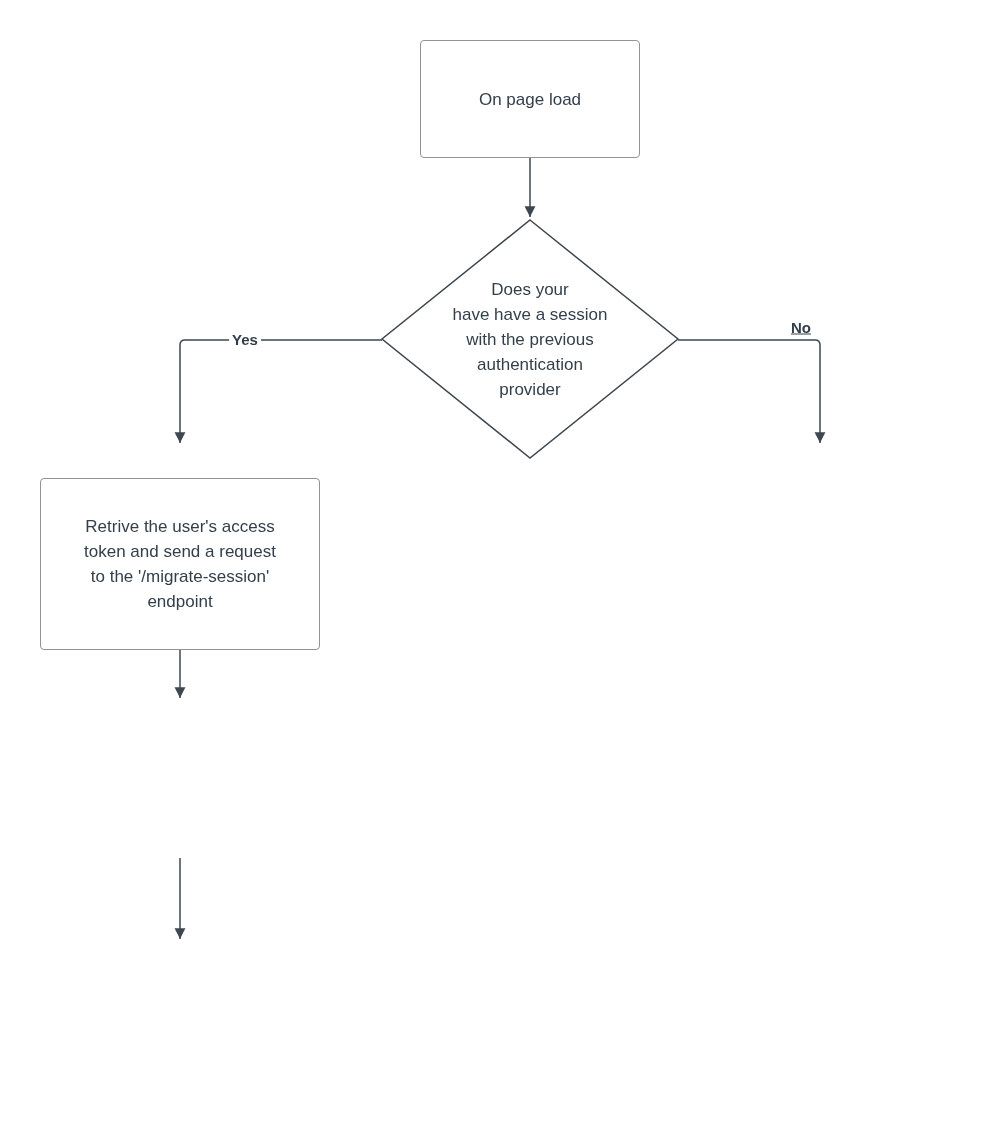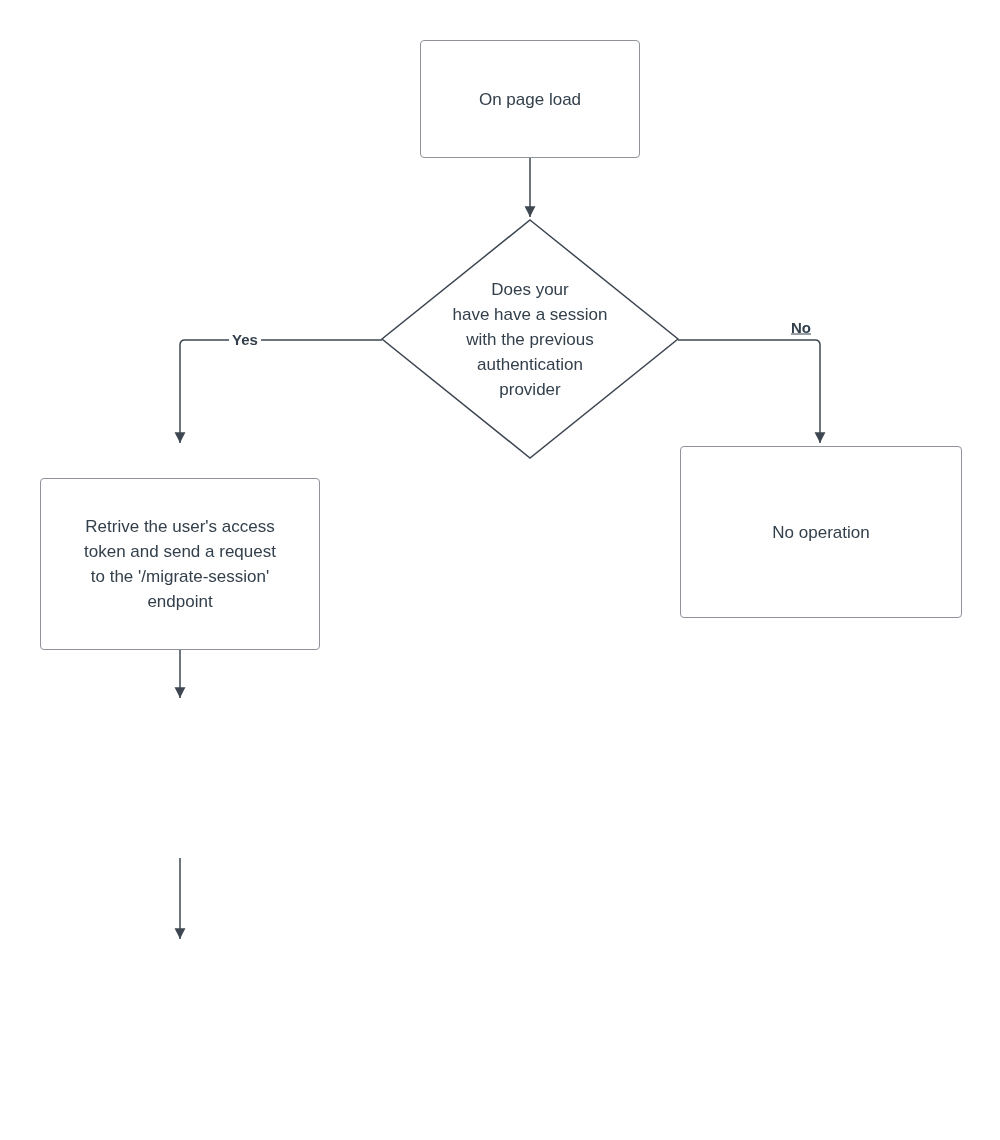--- a/index.html
+++ b/index.html
@@ -106,20 +106,17 @@
 
   <div class="node node-retrieve">
     <div class="node-label">Retrive the user's access
 token and send a request
 to the '/migrate-session'
 endpoint</div>
   </div>
 
 
 
-  <div class="node node-noop">
-    <div class="node-label">No operation</div>
-  </div>
 
   <div class="edge-label label-yes">Yes</div>
   <div class="edge-label label-no">No</div>
 
 </div>
 
 </body></html>

